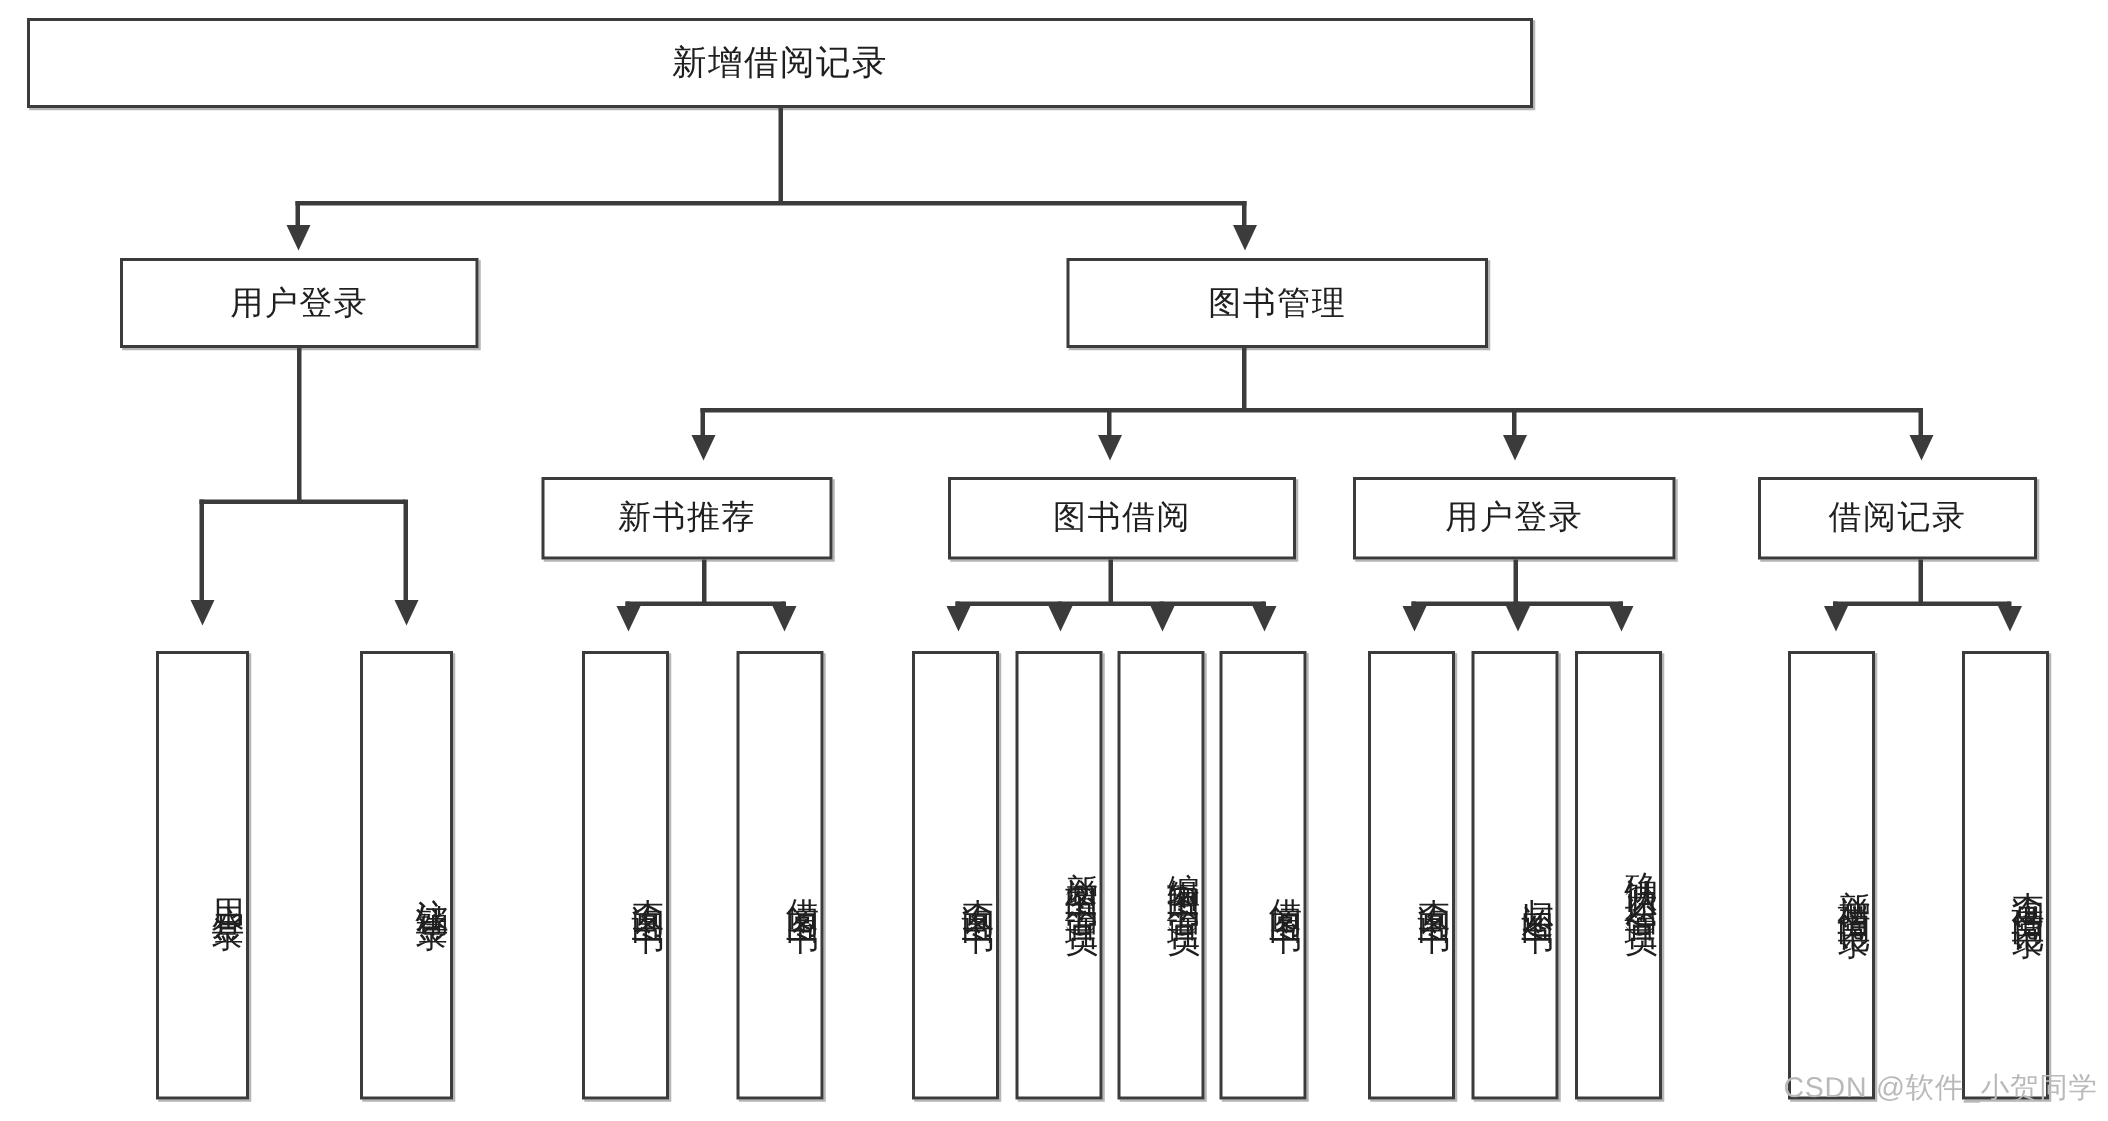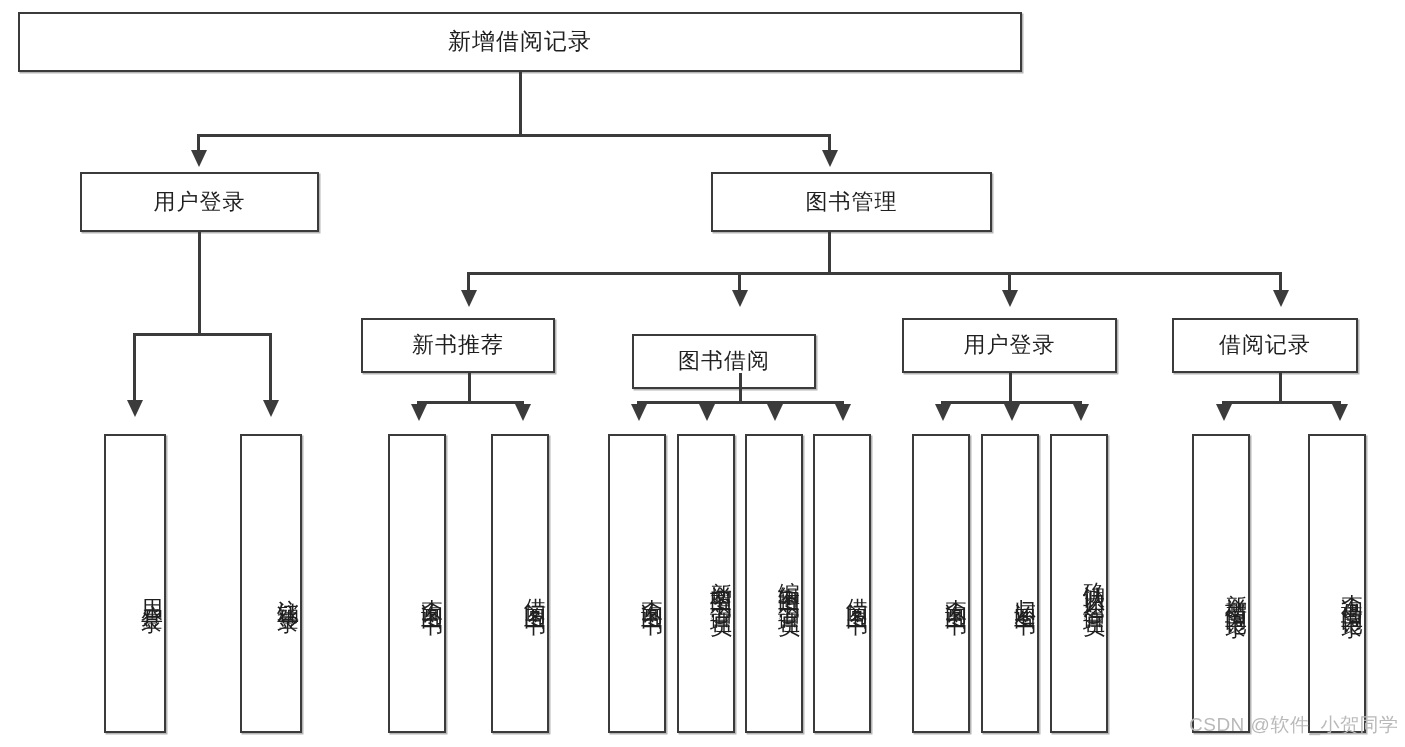--- a/index.html
+++ b/index.html
@@ -102,21 +102,21 @@
   <div class="edge edge-v" style="left:467px; top:272px; height:19px;"></div>
   <div class="arrow" style="left:460.5px; top:290px;"></div>
   <div class="edge edge-v" style="left:738px; top:272px; height:19px;"></div>
   <div class="arrow" style="left:731.5px; top:290px;"></div>
   <div class="edge edge-v" style="left:1008px; top:272px; height:19px;"></div>
   <div class="arrow" style="left:1001.5px; top:290px;"></div>
   <div class="edge edge-v" style="left:1279px; top:272px; height:19px;"></div>
   <div class="arrow" style="left:1272.5px; top:290px;"></div>
 
   <div class="node node-h" style="left:361px; top:318px; width:194px; height:55px;">新书推荐</div>
-  <div class="node node-h" style="left:632px; top:318px; width:184px; height:55px;margin-top:16px;">图书借阅</div>
+  <div class="node node-h" style="left:632px; top:318px; width:232px; height:55px;">图书借阅</div>
   <div class="node node-h" style="left:902px; top:318px; width:215px; height:55px;">用户登录</div>
   <div class="node node-h" style="left:1172px; top:318px; width:186px; height:55px;">借阅记录</div>
 
   <div class="edge edge-v" style="left:468px; top:373px; height:30px;"></div>
   <div class="edge edge-h" style="left:417px; top:401px; width:106px;"></div>
   <div class="edge edge-v" style="left:417px; top:401px; height:5px;"></div>
   <div class="arrow" style="left:410.5px; top:404px;"></div>
   <div class="edge edge-v" style="left:521px; top:401px; height:5px;"></div>
   <div class="arrow" style="left:514.5px; top:404px;"></div>
 

